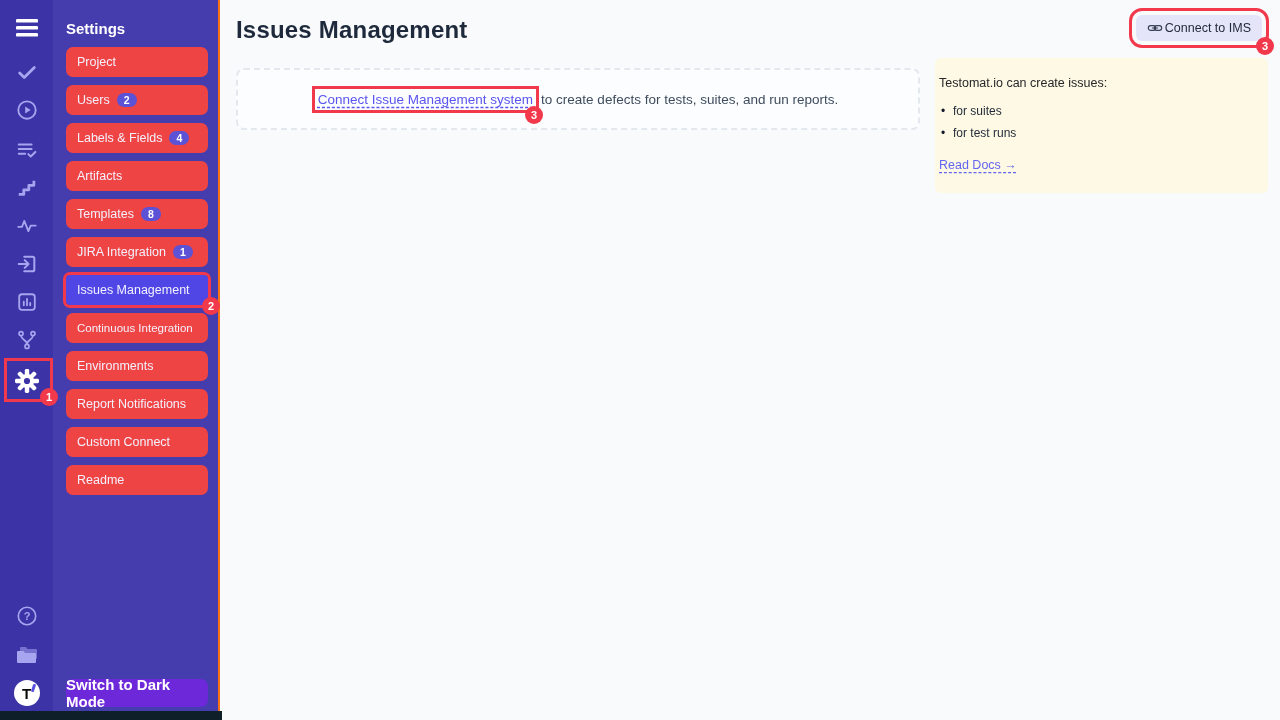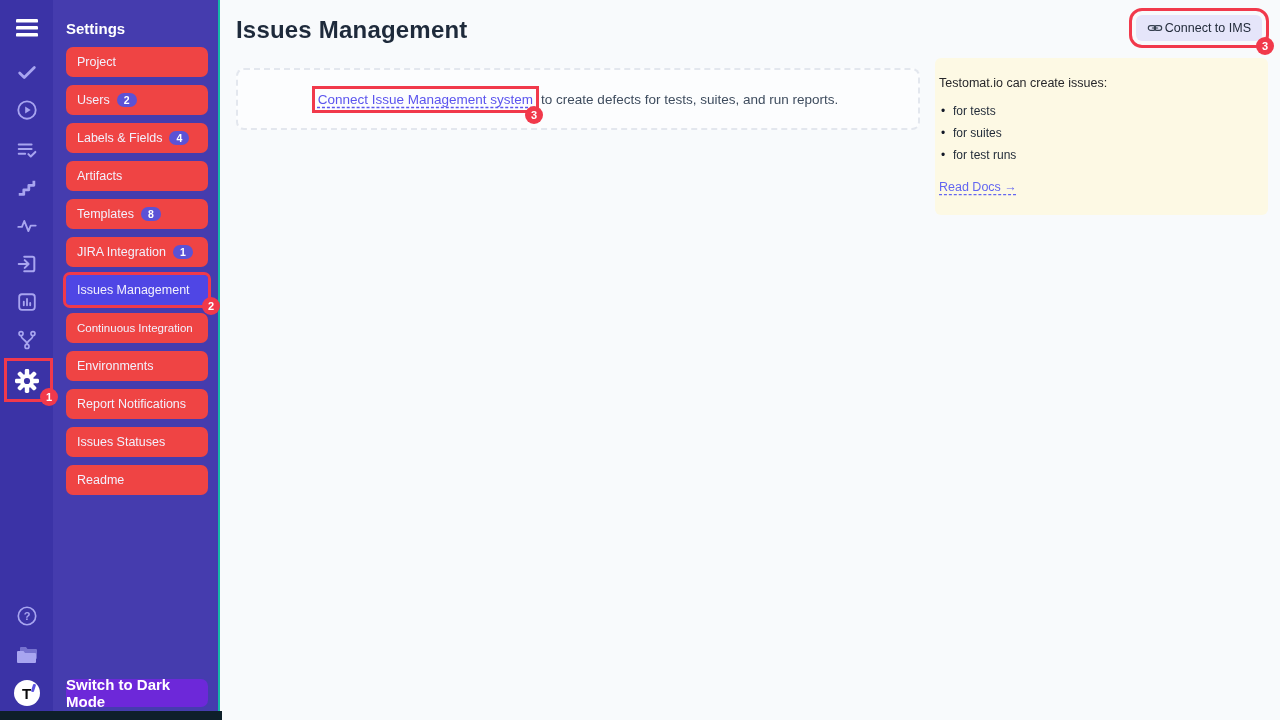--- a/index.html
+++ b/index.html
@@ -5,21 +5,21 @@
   * { margin:0; padding:0; box-sizing:border-box; }
   html,body { width:1280px; height:720px; overflow:hidden; }
   body { font-family:"Liberation Sans", sans-serif; background:#f8fafc; position:relative; }
 
   
   .rail { position:absolute; left:0; top:0; width:53px; height:720px; background:#3b33a6; z-index:3; }
   .rail-btn { position:absolute; left:0; width:53px; height:32px; display:flex; align-items:center; justify-content:center; cursor:pointer; }
   .rail-btn svg { display:block; }
 
   
-  .sidebar { position:absolute; left:53px; top:0; width:167px; height:720px; background:#453cae; border-right:2px solid #14b8a6; z-index:2; }
+  .sidebar { position:absolute; left:53px; top:0; width:167px; height:720px; background:#453cae; border-right:2px solid #f97316; z-index:2; }
   .sidebar-title { position:absolute; left:13px; top:20px; color:#ffffff; font-size:15px; font-weight:700; }
   .nav { position:absolute; left:13px; top:47px; width:142px; display:flex; flex-direction:column; gap:8px; }
   .nav-item { position:relative; height:30px; background:#ef4444; border-radius:7px; display:flex; align-items:center; padding:0 11px; color:#f2f1fd; font-size:12.5px; cursor:pointer; white-space:nowrap; }
   .nav-item .pill { margin-left:7px; background:#5b52d6; color:#ffffff; font-size:10.5px; font-weight:700; border-radius:999px; padding:2px 7px; line-height:1; }
   .nav-item.active { background:#4f46e5; outline:3px solid #f1394b; border-radius:4px; }
   .dark-mode-btn { position:absolute; left:13px; top:679px; width:142px; height:28px; background:#6d28d9; border-radius:7px; color:#ffffff; font-size:15px; display:flex; align-items:center; justify-content:center; cursor:pointer;font-weight:bold; }
   .sidebar-footer-strip { position:absolute; left:0; top:711px; width:222px; height:9px; background:#0e1f2a; z-index:4; }
 
   
   .main-title { position:absolute; left:236px; top:16px; font-size:24px; font-weight:700; color:#1e2a3b; letter-spacing:.2px; }
@@ -189,21 +189,21 @@
     <div class="nav-item" style="font-size:11.5px">
       <span>Continuous Integration</span>
     </div>
     <div class="nav-item">
       <span>Environments</span>
     </div>
     <div class="nav-item">
       <span>Report Notifications</span>
     </div>
     <div class="nav-item">
-      <span>Issues Statuses</span>
+      <span>Custom Connect</span>
     </div>
     <div class="nav-item">
       <span>Readme</span>
     </div>
   </div>
 
   <div class="dark-mode-btn">Switch to Dark Mode</div>
 </aside>
 
 <div class="sidebar-footer-strip"></div>
@@ -222,20 +222,19 @@
 
 <div class="empty-box">
   <a class="ims-link">Connect Issue Management system</a>
   <span class="step-badge" style="position:relative; display:inline-flex; left:-8px; top:16px; margin-right:-18px;">3</span>
   <span class="empty-rest">to create defects for tests, suites, and run reports.</span>
 </div>
 
 <aside class="info-panel">
   <div class="info-title">Testomat.io can create issues:</div>
   <ul class="info-list">
-    <li>for tests</li>
     <li>for suites</li>
     <li>for test runs</li>
   </ul>
   <a class="read-docs">Read Docs →</a>
 </aside>
 
 <div class="staging">STAGING SERVER</div>
 
 </body></html>

